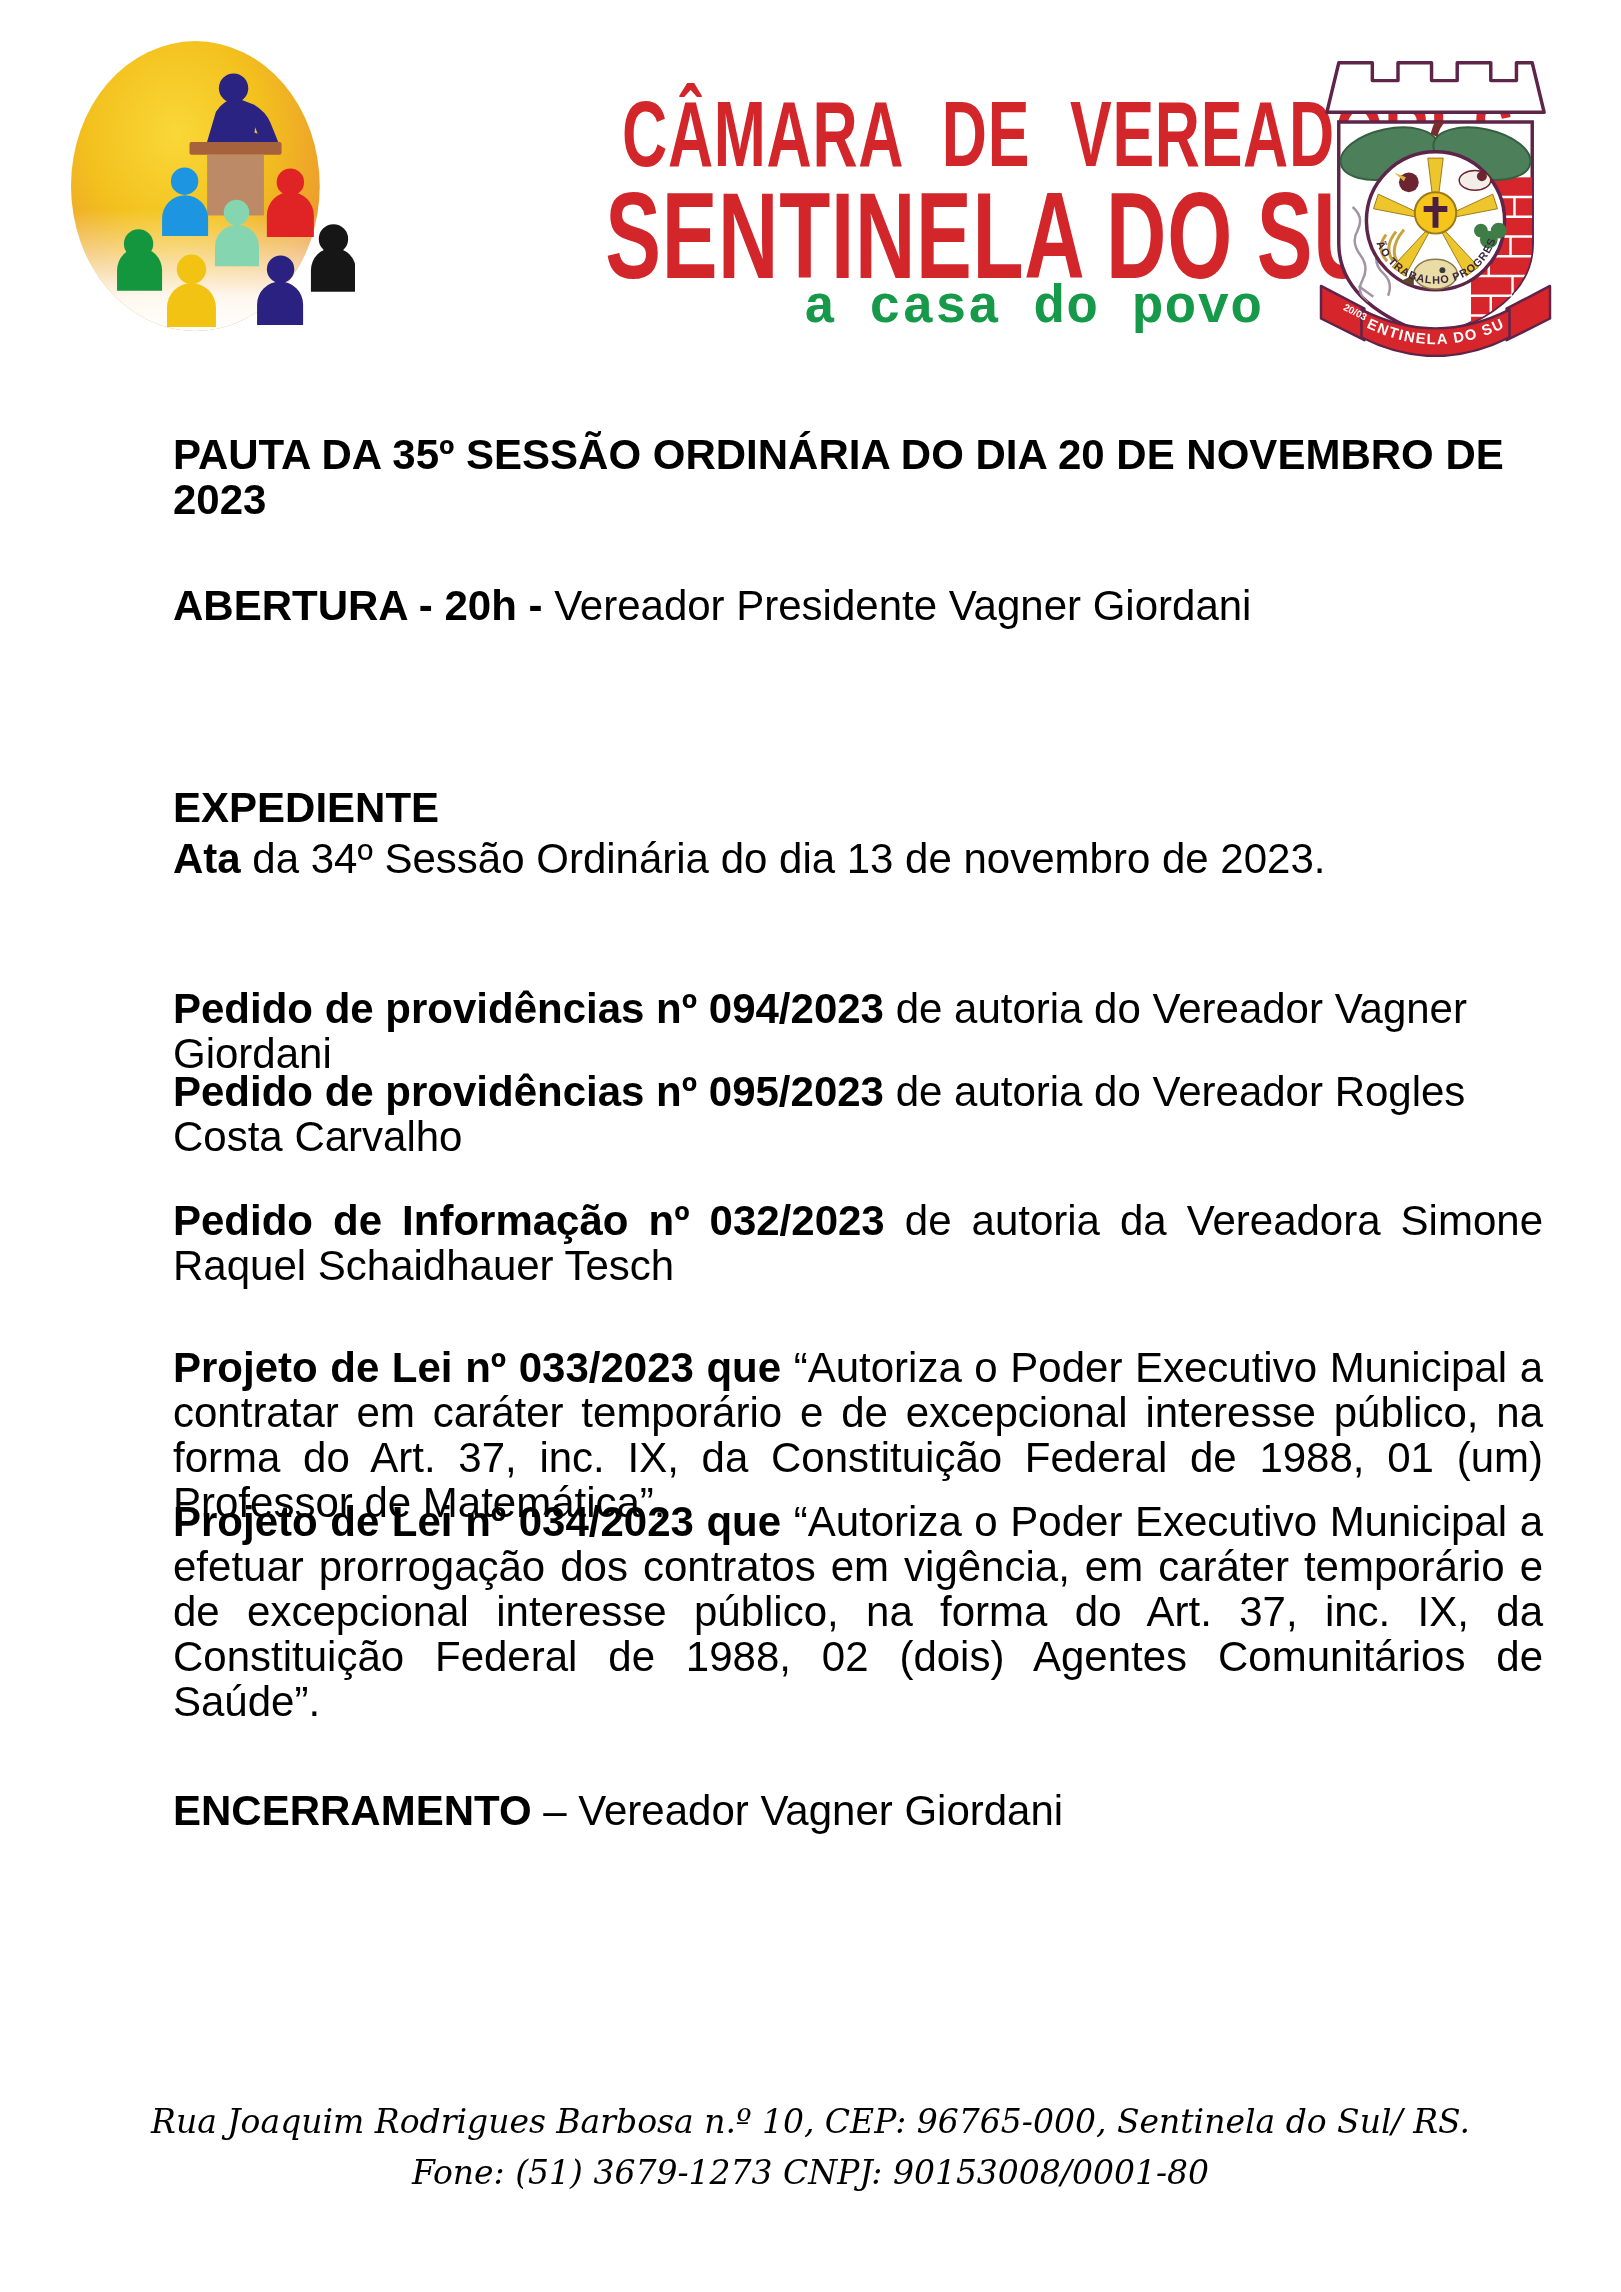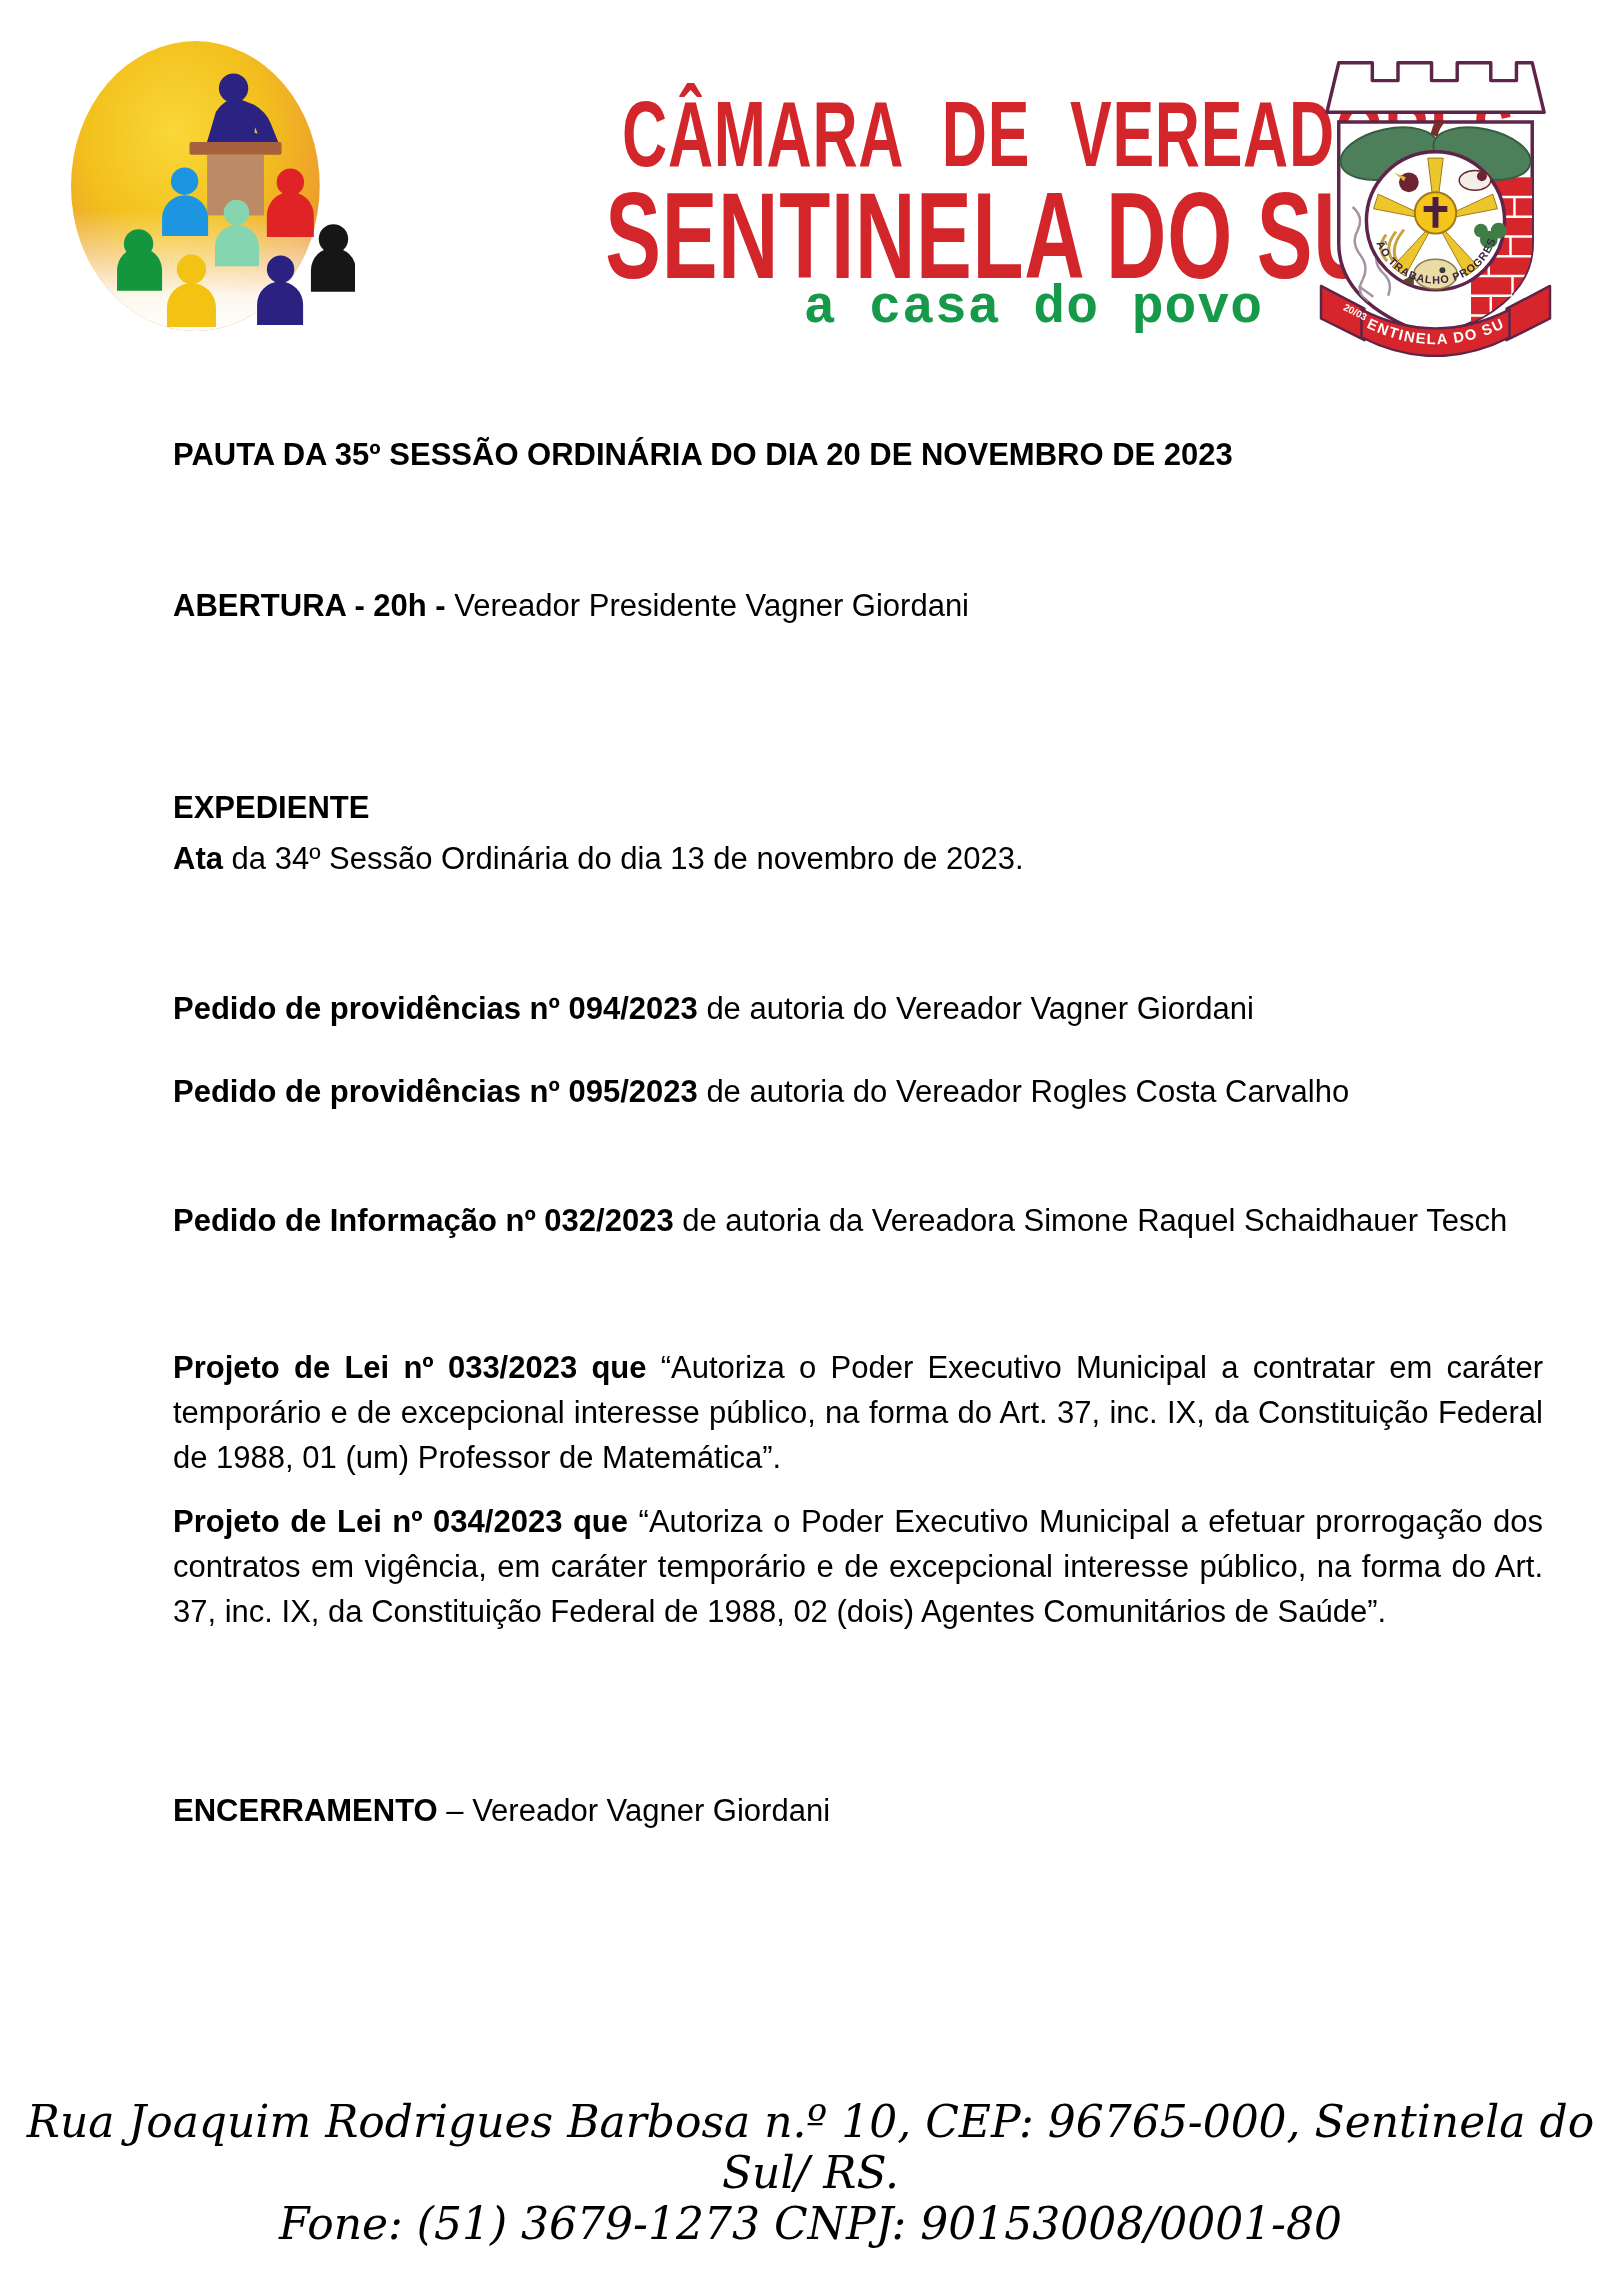--- a/index.html
+++ b/index.html
@@ -20,39 +20,39 @@
   .org-line1{top:82px;font-size:92px;word-spacing:0.35em;letter-spacing:1px;}
   .org-line2{top:165px;font-size:123px;letter-spacing:1px;}
   .tagline{
     position:absolute;left:412px;top:278px;width:851px;text-align:right;
     font-family:Liberation Mono, monospace;font-weight:bold;
     font-size:53px;color:#169a4a;letter-spacing:1px;
   }
   
   .para{
     position:absolute;left:173px;width:1370px;
-    font-size:31px;line-height:45px;
+    font-size:42px;line-height:45px;
   }
   .para b{font-weight:bold;}
   .just{text-align:justify;margin-top:16px;}
   .t-title{top:432px;font-weight:bold;}
   .t-abertura{top:583px;}
   .t-expediente{top:765px;font-weight:bold;margin-top:20px;}
   .t-ata{top:836px;}
   .t-p094{top:986px;}
   .t-p095{top:1069px;}
   .t-p032{top:1182px;}
   .t-p033{top:1329px;}
   .t-p034{top:1483px;}
   .t-encerramento{top:1788px;}
   
   .footer{
     position:absolute;left:0;top:2096px;width:1621px;text-align:center;
     font-family:"DejaVu Serif", serif;font-style:italic;
-    font-size:44px;line-height:51px;color:#000;
+    font-size:33px;line-height:51px;color:#000;
   }
 </style>
 </head>
 <body>
 
 <div class="page">
 
   <div class="logo-box">
     <svg width="284" height="296" viewBox="0 0 290 302" xmlns="http://www.w3.org/2000/svg">
       <defs>

